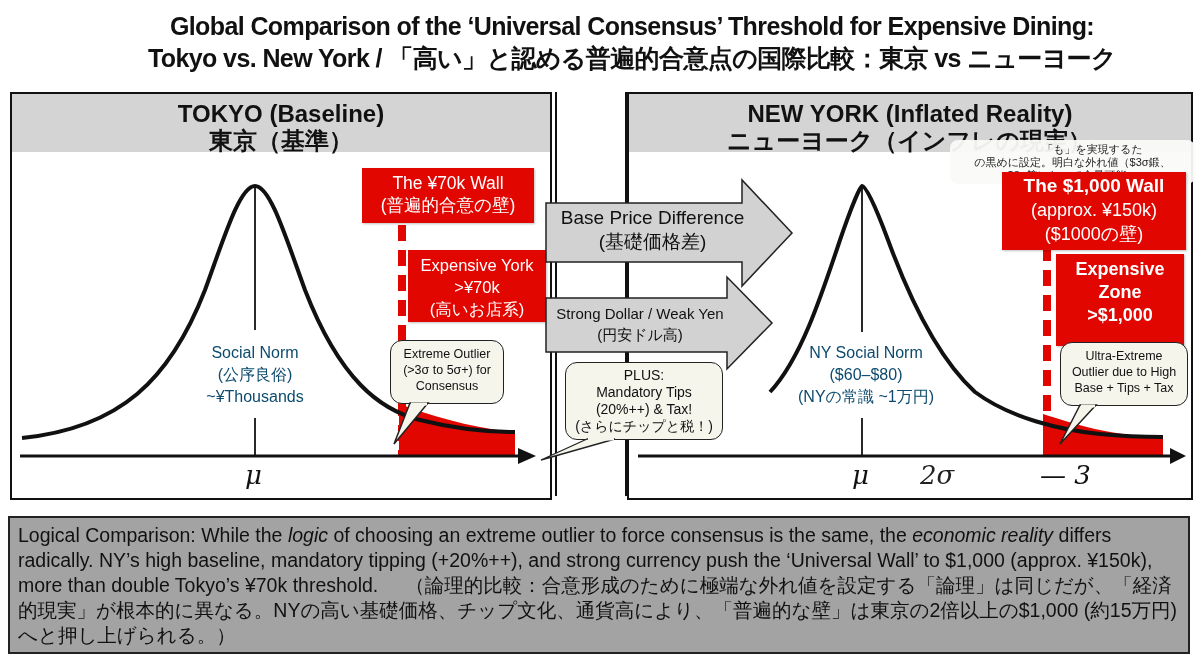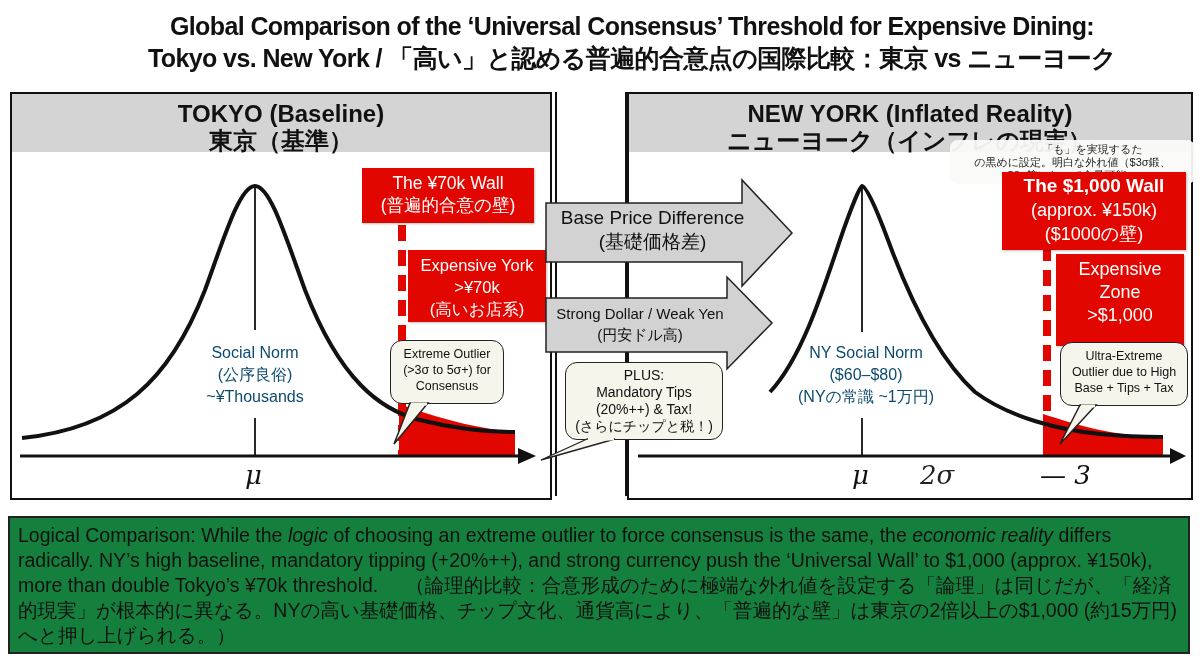--- a/index.html
+++ b/index.html
@@ -12,21 +12,21 @@
                   text-align:center; font-weight:bold; font-size:24px; line-height:27px; padding-top:6px; box-sizing:border-box; }
   .abs { position:absolute; }
   .redbox { position:absolute; background:#e10600; color:#fff; text-align:center; font-size:17px; line-height:22px;
             box-shadow:1px 1px 2px rgba(0,0,0,0.25); }
   .callout { position:absolute; background:#f5f5ec; border:1.5px solid #222; border-radius:12px; text-align:center;
              font-size:12.5px; line-height:16px; color:#111; box-sizing:border-box; padding-top:5px; }
   .label-mid { position:absolute; text-align:center; font-size:16px; line-height:22px; color:#0c4a6e; }
   .arrow-text { position:absolute; text-align:center; color:#111; }
   .sigma { position:absolute; font-family:"DejaVu Serif","Liberation Serif",serif; font-style:italic; font-size:26px; color:#111; }
   .footer { position:absolute; left:8px; top:516px; width:1182px; height:138px; border:2px solid #222;
-            background:#15803d; box-sizing:border-box; padding:5px 8px; font-size:19.5px; line-height:25px; color:#111; }
+            background:#a3a3a3; box-sizing:border-box; padding:5px 8px; font-size:19.5px; line-height:25px; color:#111; }
   .footer i { font-style:italic; }
   .note { position:absolute; font-size:11px; line-height:13px; color:#222; text-align:center; }
 </style>
 </head>
 <body>
 
 <div class="title">
   <div>Global Comparison of the ‘Universal Consensus’ Threshold for Expensive Dining:</div>
   <div>Tokyo vs. New York / 「高い」と認める普遍的合意点の国際比較：東京 vs ニューヨーク</div>
 </div>
@@ -102,21 +102,21 @@
   <line x1="862" y1="418" x2="862" y2="456" stroke="#111" stroke-width="1.8"></line>
   <line x1="638" y1="456" x2="1172" y2="456" stroke="#111" stroke-width="3"></line>
   <polygon points="1170,448 1186,456 1170,464" fill="#111"></polygon>
 </svg>
 
 <div class="redbox" style="left:1002px; top:172px; width:184px; height:78px; padding-top:2px; box-sizing:border-box; font-size:18px; line-height:24px;">
   <div style="font-weight:bold; font-size:19px;">The $1,000 Wall</div>
   <div>(approx. ¥150k)</div>
   <div>($1000の壁)</div>
 </div>
-<div class="redbox" style="left:1056px; top:254px; width:128px; height:92px; padding-top:4px; box-sizing:border-box; font-size:18px; line-height:23px;">
+<div class="redbox" style="left:1056px; top:254px; width:128px; height:92px; padding-top:4px; box-sizing:border-box; font-size:18px; line-height:23px;font-weight:bold;">
   <div>Expensive</div>
   <div>Zone</div>
   <div>&gt;$1,000</div>
 </div>
 
 <div class="label-mid" style="left:766px; top:342px; width:200px;">
   <div>NY Social Norm</div>
   <div>($60–$80)</div>
   <div>(NYの常識 ~1万円)</div>
 </div>

